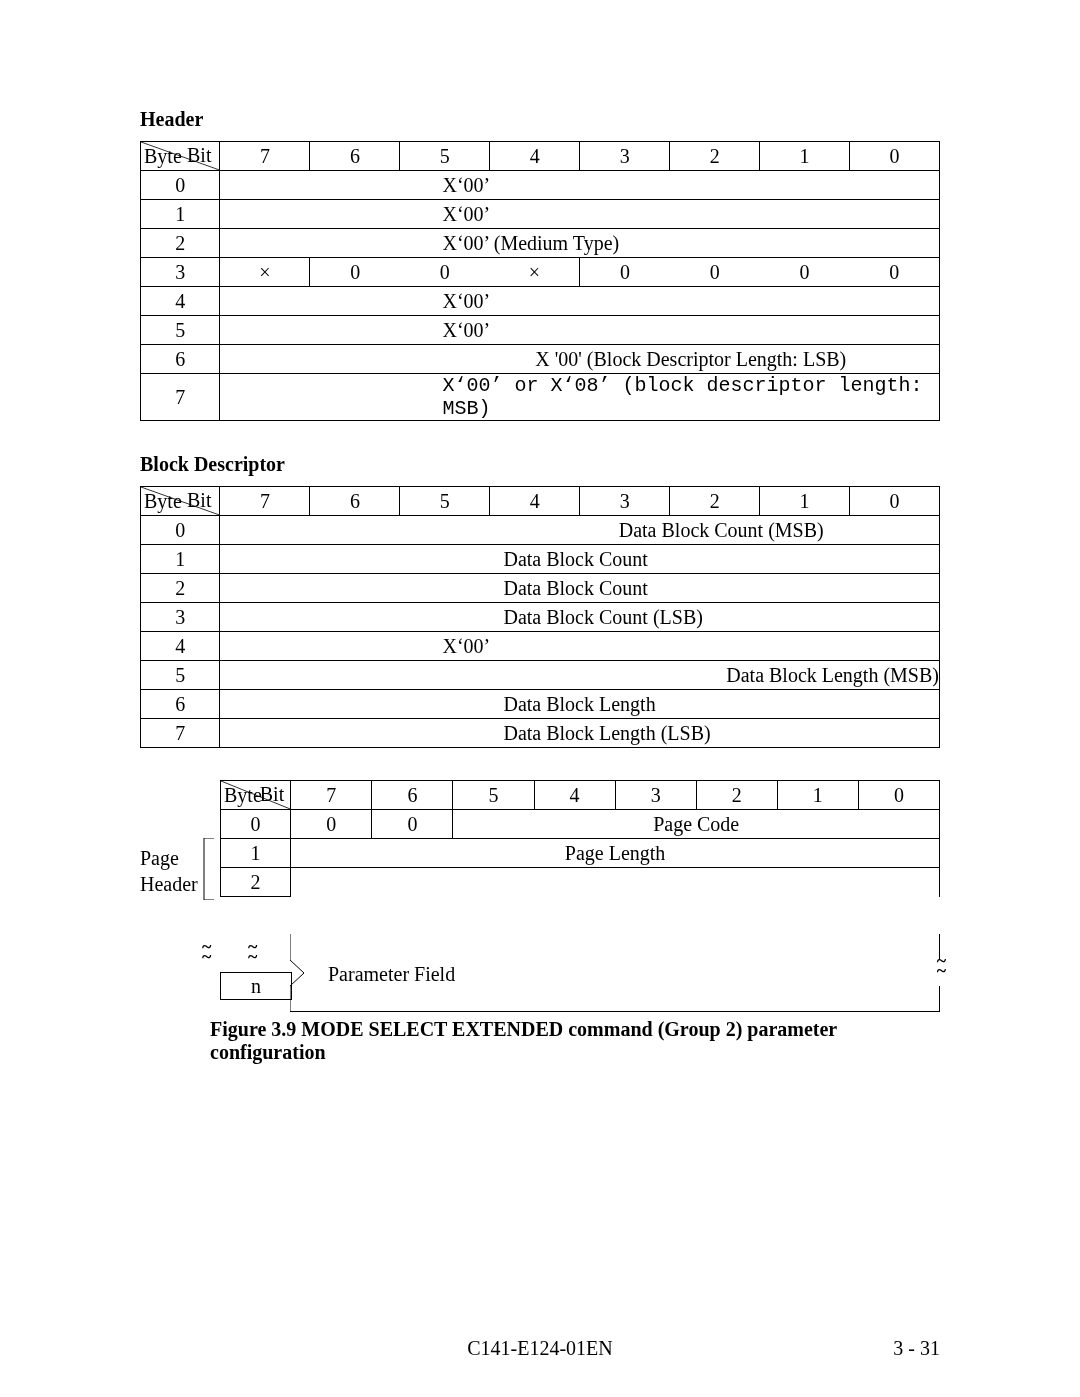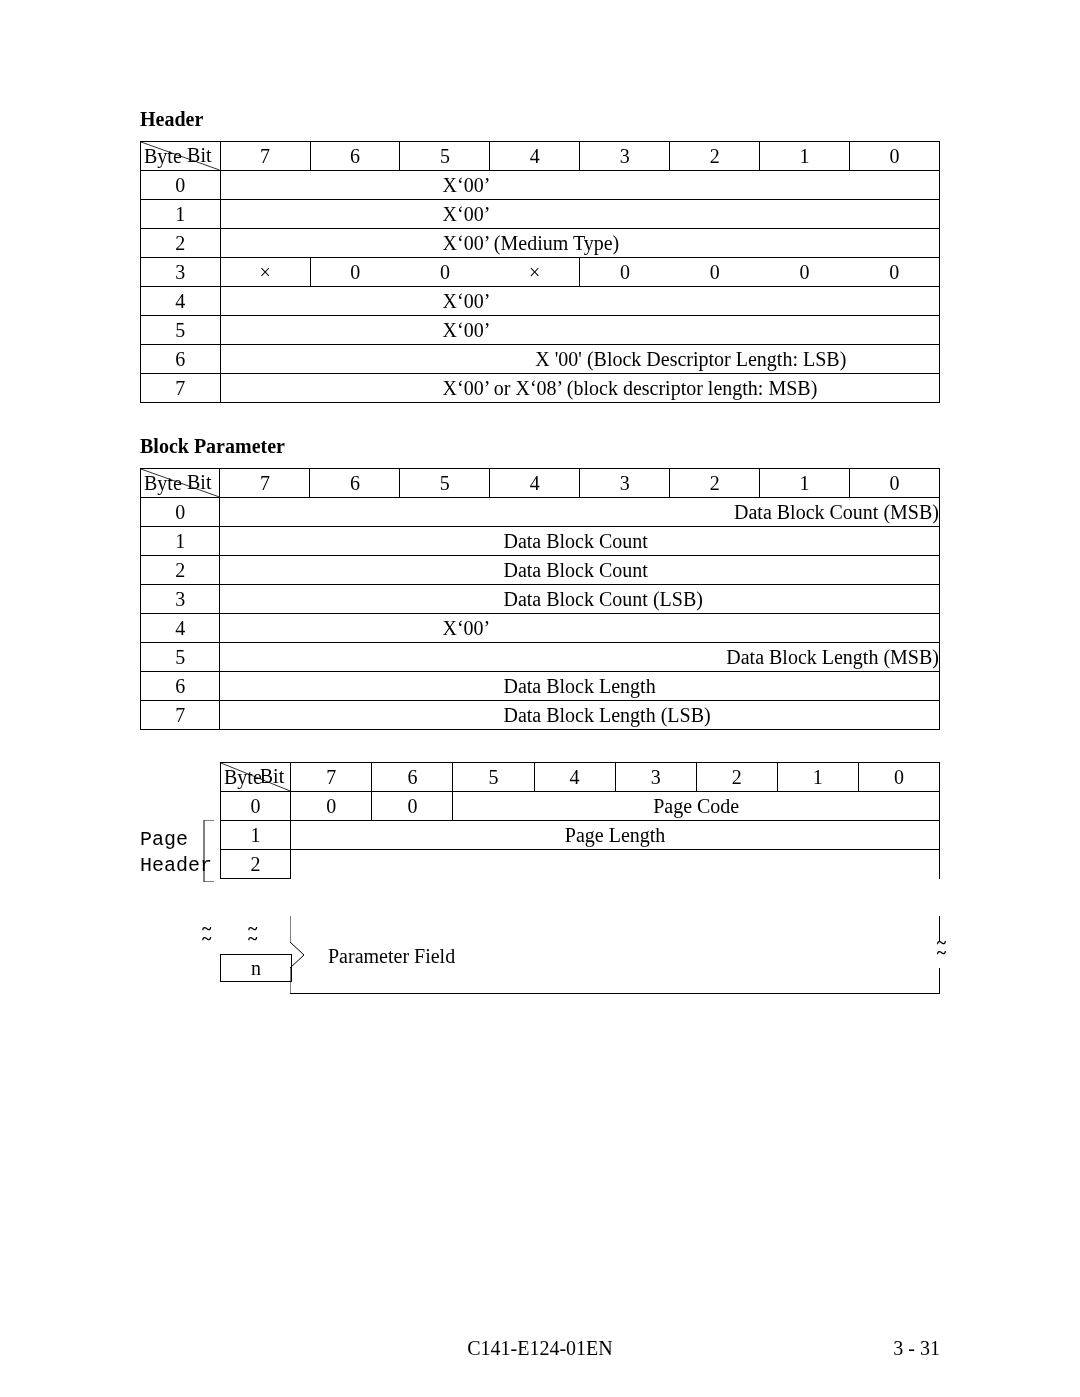--- a/index.html
+++ b/index.html
@@ -86,21 +86,20 @@
     height: 220px;
     margin-bottom: 8px;
   }
   .pd-label {
     position: absolute;
     left: 0;
     top: 65px;
     width: 60px;
     text-align: left;
     line-height: 1.3;
-    font-family: Liberation Mono, monospace;
   }
   .pd-bracket {
     position: absolute;
     left: 62px;
     top: 58px;
     width: 14px;
     height: 62px;
   }
   .pd-tbl {
     position: absolute;
@@ -254,26 +253,26 @@
     <tr>
       <td>5</td>
       <td colspan="8" style="text-align:left; padding-left:222px;">X‘00’</td>
     </tr>
     <tr>
       <td>6</td>
       <td colspan="8" style="text-align:center; padding-left:222px;">X '00' (Block Descriptor Length: LSB)</td>
     </tr>
     <tr>
       <td>7</td>
-      <td colspan="8" style="text-align:left; padding-left:222px;">X‘00’ or X‘08’ (block descriptor length: MSB)</td>
+      <td colspan="8" style="text-align:left; padding-left:222px;font-family:Liberation Mono, monospace;">X‘00’ or X‘08’ (block descriptor length: MSB)</td>
     </tr>
   </tbody>
     </table>
 
-  <div class="section-title">Block Parameter</div>
+  <div class="section-title">Block Descriptor</div>
   <table class="tbl">
     <tbody>
         <tr>
       <td class="hdr-bitbyte">
         <svg viewBox="0 0 80 44" preserveAspectRatio="none">
               <line x1="0" y1="0" x2="80" y2="44" stroke="#000" stroke-width="1"></line>
             </svg>
         <span class="bit-lbl">Bit</span>
         <span class="byte-lbl">Byte</span>
       </td>
@@ -281,21 +280,21 @@
       <td class="bitcol">6</td>
       <td class="bitcol">5</td>
       <td class="bitcol">4</td>
       <td class="bitcol">3</td>
       <td class="bitcol">2</td>
       <td class="bitcol">1</td>
       <td class="bitcol">0</td>
     </tr>
     <tr>
           <td>0</td>
-          <td colspan="8" style="text-align:right; padding-left:283px;">Data Block Count (MSB)</td>
+          <td colspan="8" style="text-align:center; padding-left:283px;">Data Block Count (MSB)</td>
         </tr>
     <tr>
           <td>1</td>
           <td colspan="8" style="text-align:left; padding-left:283px;">Data Block Count</td>
         </tr>
     <tr>
           <td>2</td>
           <td colspan="8" style="text-align:left; padding-left:283px;">Data Block Count</td>
         </tr>
     <tr>
@@ -377,18 +376,19 @@
         </svg>
         <div class="right-top"></div>
         <div class="right-bot"></div>
         <div class="bot-edge"></div>
         <div class="label">Parameter Field</div>
         <div class="tilde" style="right:-6px; top:22px;">~<br>~</div>
       </div>
     </div>
   </div>
 
+  <div class="caption">Figure 3.9     MODE SELECT EXTENDED command (Group 2) parameter configuration</div>
 </div>
 
 <div class="footer">
   <div class="doc">C141-E124-01EN</div>
   <div class="pg">3 - 31</div>
 </div>
 
 </body></html>

